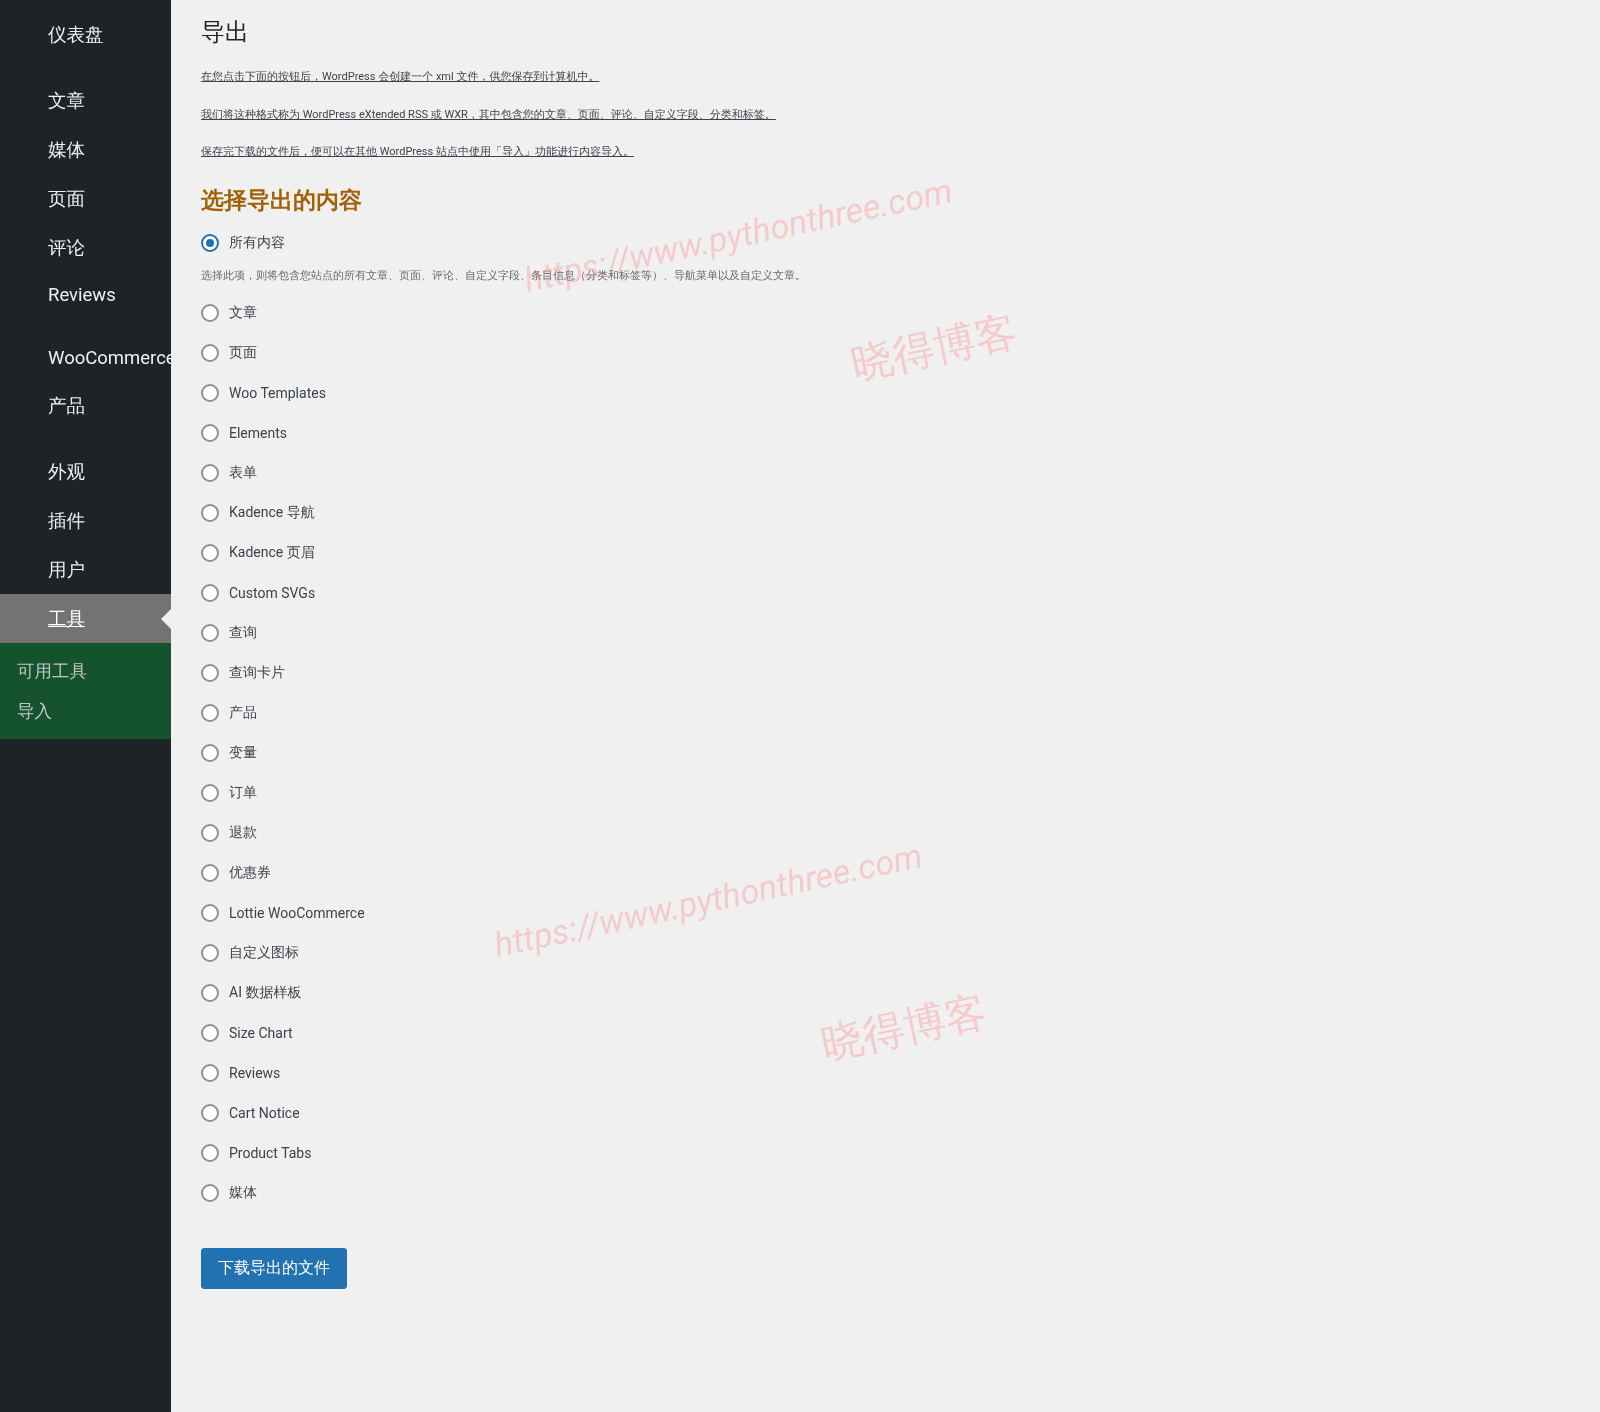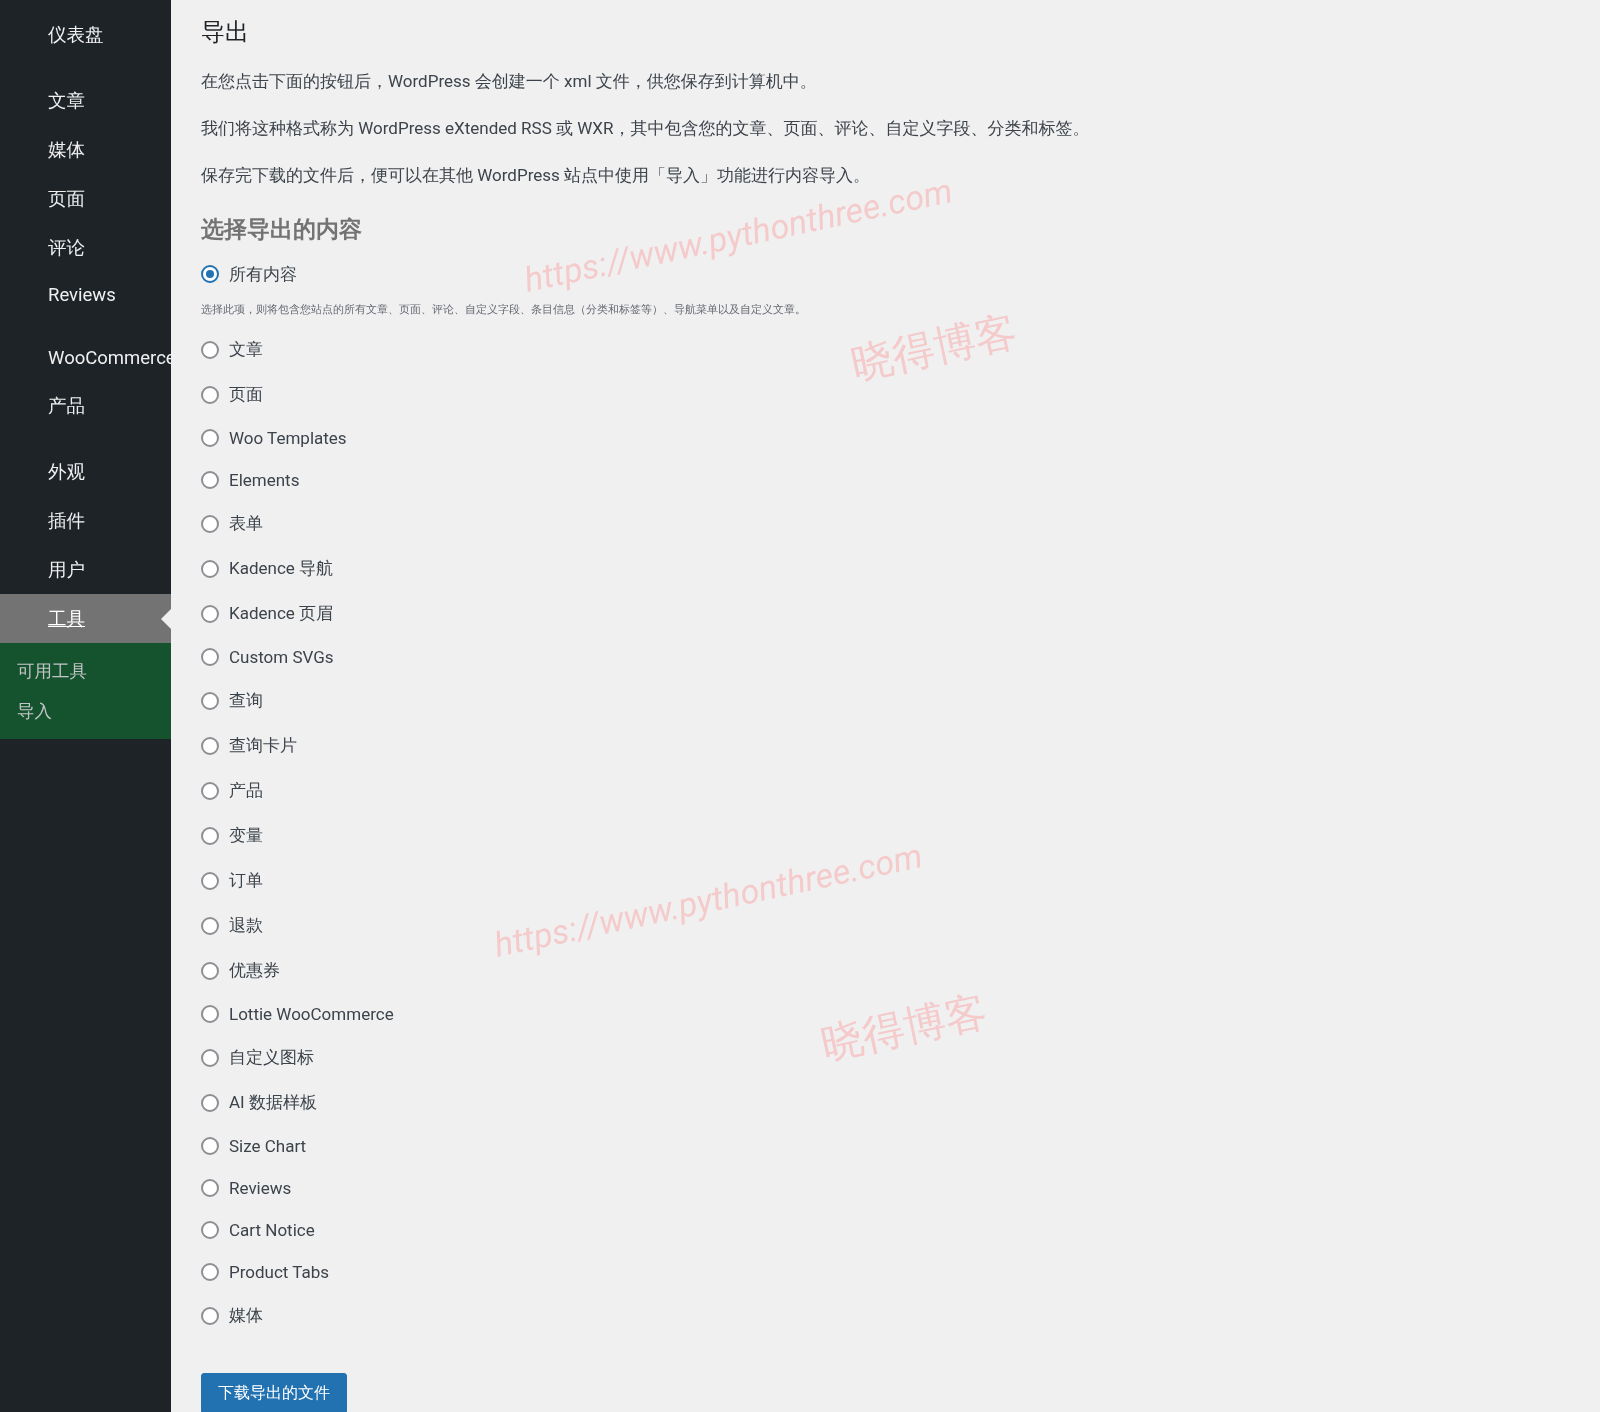--- a/index.html
+++ b/index.html
@@ -66,29 +66,30 @@
       position: relative;
       z-index: 2;
     }
     .page-title {
       font-size: 24px;
       font-weight: 400;
       color: #1d2327;
       margin-bottom: 20px;
     }
     .desc {
-      font-size: 17px;
+      font-size: 11px;
       color: #3c434a;
       margin-bottom: 20px;
       line-height: 1.6;
+      text-decoration: underline;
     }
     .section-title {
       font-size: 23px;
       font-weight: 600;
-      color: #737373;
+      color: #a16207;
       margin-top: 24px;
       margin-bottom: 18px;
     }
     .radio-option {
       display: flex;
       align-items: center;
       margin-bottom: 22px;
     }
     .radio-option input[type="radio"] {
       appearance: none;
@@ -110,21 +111,21 @@
       position: absolute;
       width: 8px;
       height: 8px;
       background: #2271b1;
       border-radius: 50%;
       top: 50%;
       left: 50%;
       transform: translate(-50%, -50%);
     }
     .radio-option label {
-      font-size: 17px;
+      font-size: 14px;
       color: #3c434a;
       cursor: pointer;
     }
     .option-note {
       font-size: 11px;
       color: #646970;
       margin: -6px 0 20px 0;
       line-height: 1.5;
     }
     .download-btn {

